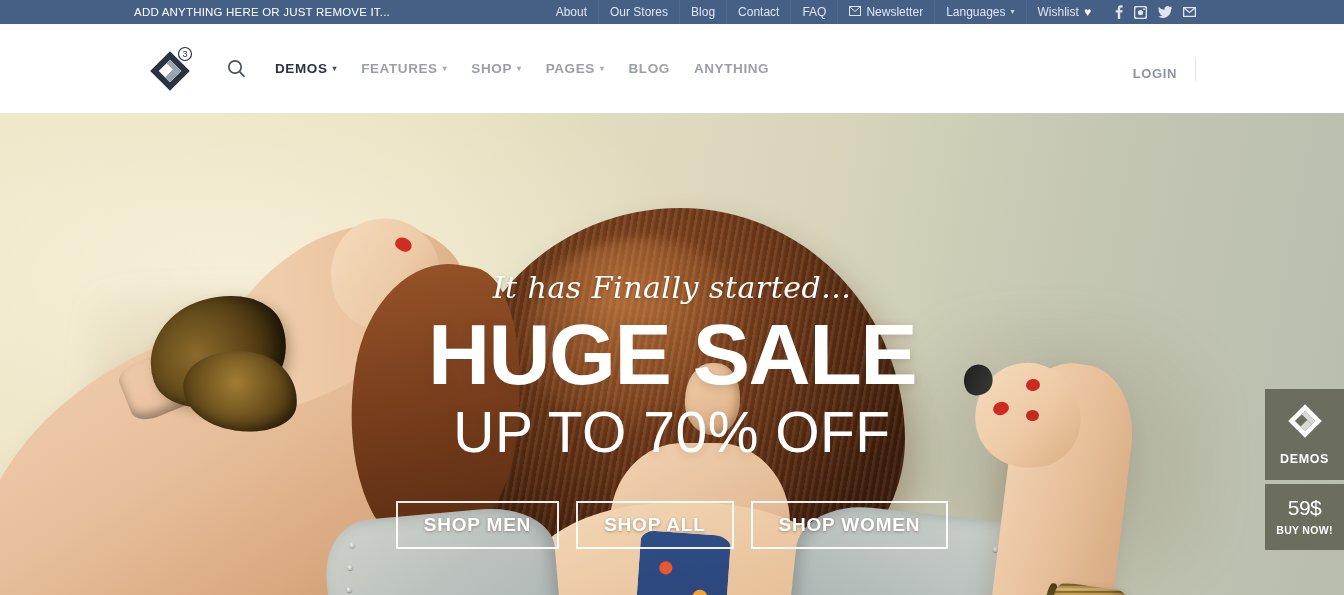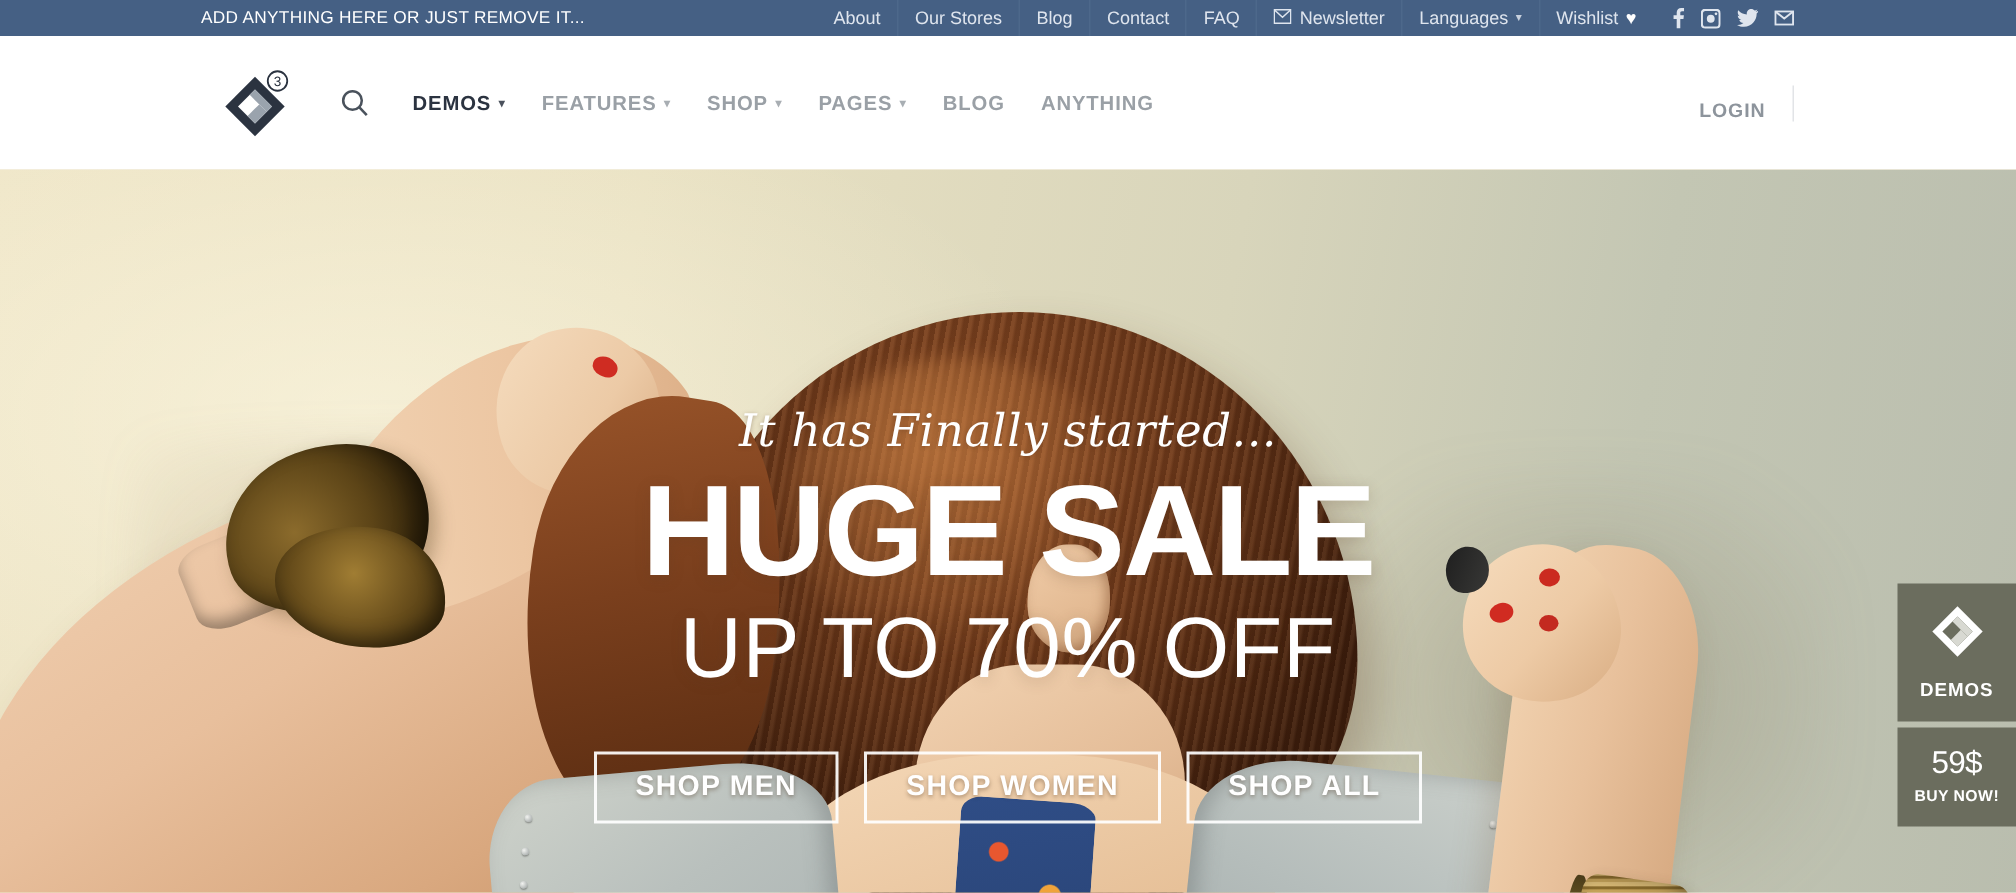--- a/index.html
+++ b/index.html
@@ -648,22 +648,22 @@
     <div class="cuff-r-clasp"></div>
     <div class="cuff-r"></div>
   </div>
 
   <div class="hero-copy">
     <div class="hero-script">It has Finally started...</div>
     <div class="hero-title">HUGE SALE</div>
     <div class="hero-sub">UP TO 70% OFF</div>
     <div class="hero-buttons">
       <button class="hero-btn">SHOP MEN</button>
+      <button class="hero-btn">SHOP ALL</button>
       <button class="hero-btn">SHOP WOMEN</button>
-      <button class="hero-btn">SHOP ALL</button>
     </div>
   </div>
 
   <div class="widgets">
     <div class="widget">
       <span>
         <svg width="38" height="38" viewBox="0 0 48 48">
           <g transform="rotate(45 24 24)">
             <rect x="9" y="9" width="30" height="30" fill="#ffffff"></rect>
             <rect x="15" y="15" width="18" height="18" fill="#6b6d5e"></rect>

